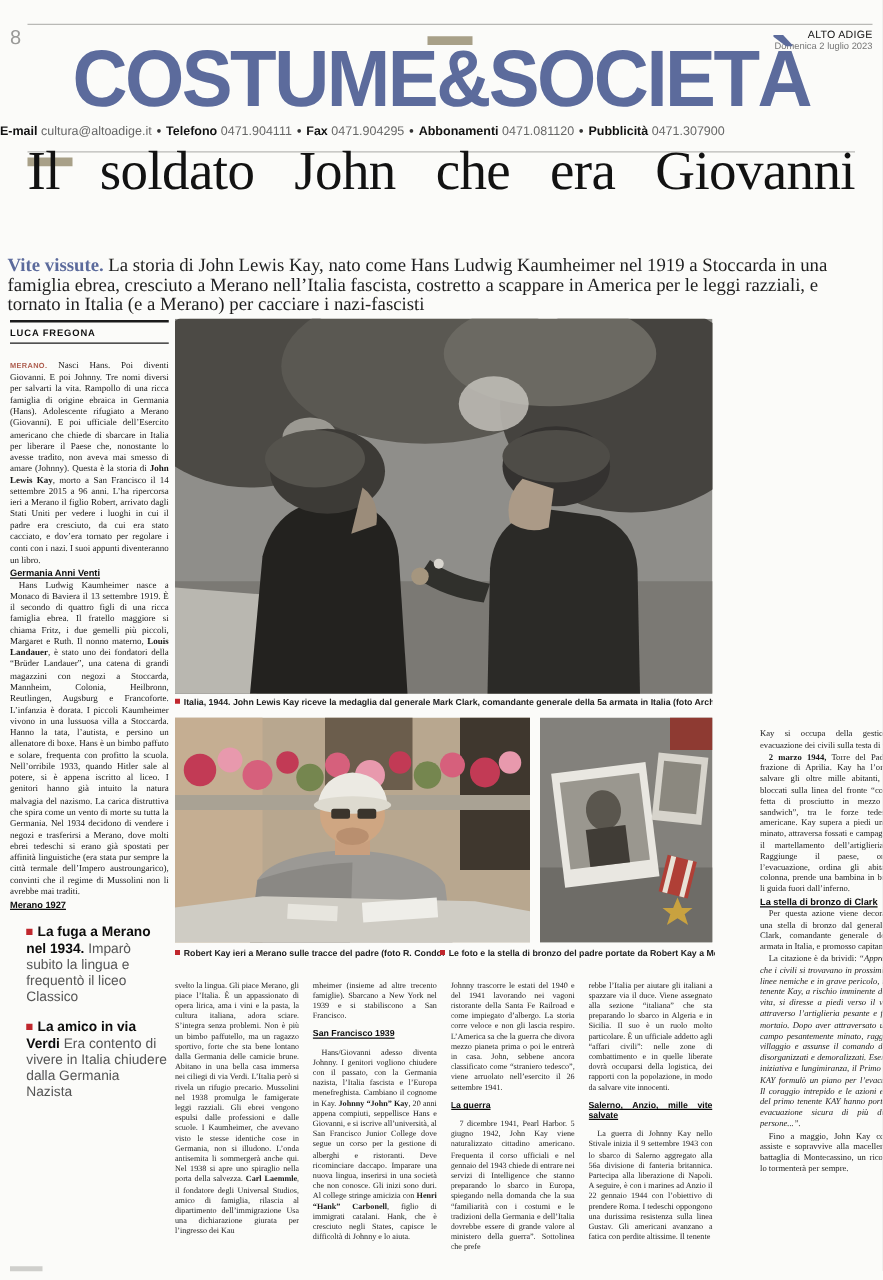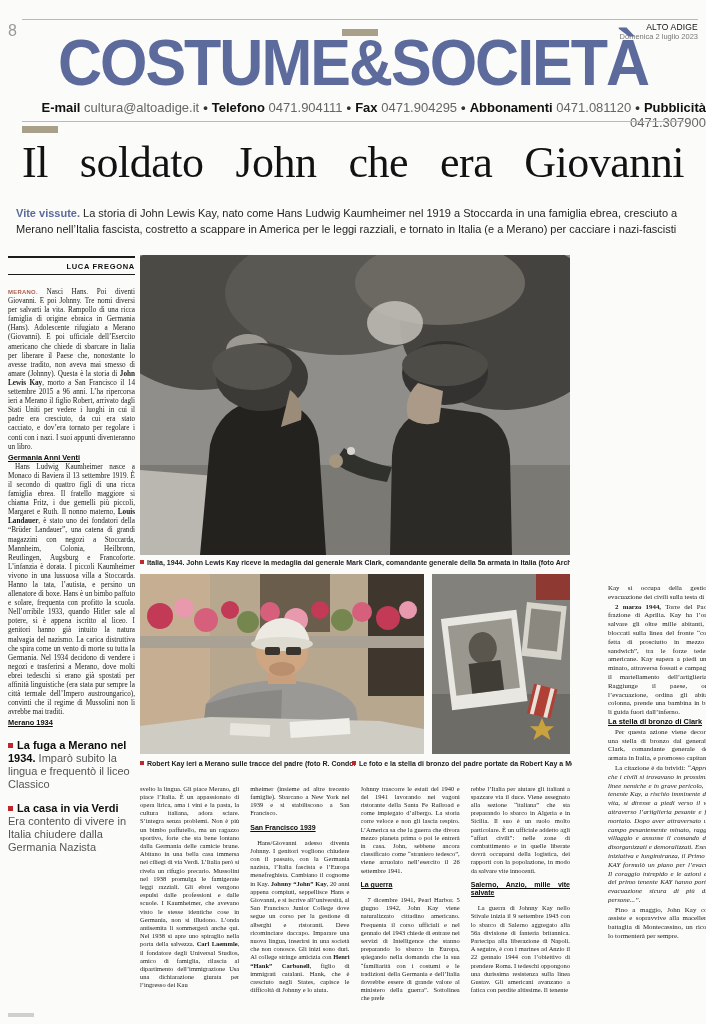--- a/index.html
+++ b/index.html
@@ -9,50 +9,50 @@
   .sans{font-family:"Liberation Sans",sans-serif;}
 
   
   .top-rule{left:22px;top:19px;width:676px;height:1px;background:#b9b9b6;}
   .page-num{left:8px;top:22px;font-size:16px;color:#9a9a98;}
   .brand{right:8px;top:22px;font-size:8.5px;font-weight:normal;color:#111;text-align:center;letter-spacing:.2px;}
   .issue-date{right:8px;top:32px;font-size:7.5px;color:#777;text-align:right;}
   .tan1{left:342px;top:29px;width:36px;height:7px;background:#a8a088;}
   .masthead{left:0;right:0;top:31px;text-align:center;font-weight:bold;font-size:61px;
             letter-spacing:-2px;color:#5c6b9c;line-height:1;transform:scaleY(1.05);transform-origin:center top;}
-  .contacts{left:0;right:0;top:100px;text-align:right;font-size:13px;color:#666;}
+  .contacts{left:0;right:0;top:100px;text-align:left;font-size:10px;color:#666;}
   .contacts b{color:#111;}
   .contacts .sep{margin:0 4px;color:#333;font-weight:bold;}
 
   
   .head-rule{left:22px;top:121px;width:662px;height:1px;background:#b9b9b6;}
   .tan2{left:22px;top:126px;width:36px;height:7px;background:#a8a088;}
-  .headline{left:22px;top:139px;width:662px;font-size:44px;letter-spacing:-.5px;color:#121212;
+  .headline{left:22px;top:113px;width:662px;font-size:44px;letter-spacing:-.5px;color:#121212;
             line-height:1.1;text-align:justify;text-align-last:justify;white-space:nowrap;}
-  .standfirst{left:16px;top:206px;width:664px;font-family:Liberation Sans, sans-serif;
-              font-size:11px;line-height:15.5px;color:#1f1f1f;}
+  .standfirst{left:6px;top:206px;width:664px;font-family:Liberation Serif, serif;
+              font-size:15px;line-height:15.5px;color:#1f1f1f;}
   .kicker{color:#5c6b9c;font-weight:bold;}
 
   
   .byline-box{left:8px;top:256px;width:127px;border-top:2px solid #1b1b1b;border-bottom:1px solid #1b1b1b;
-              padding:4px 0 3px;text-align:right;font-weight:bold;font-size:7.5px;letter-spacing:.7px;color:#111;}
+              padding:4px 0 3px;text-align:left;font-weight:bold;font-size:7.5px;letter-spacing:.7px;color:#111;}
 
   
   .bodytxt{text-align:justify;}
   .bodytxt p{margin:0 0 1px;}
   .indent{text-indent:7px;}
   .subhead{font-family:"Liberation Sans",sans-serif;font-weight:bold;font-size:7.4px;
            margin:5px 0 2px;text-indent:0;color:#0d0d0d;text-decoration:underline;}
   .dateline{font-weight:bold;font-size:.82em;color:#ad5c4d;letter-spacing:.3px;}
 
   .col1{left:8px;top:288px;width:127px;height:730px;font-size:7.2px;line-height:9.1px;overflow:hidden;}
 
   
   .pq{font-family:"Liberation Sans",sans-serif;font-size:11px;line-height:13px;margin-top:11px;
-      text-align:left;text-indent:0;}
+      text-align:left;text-indent:0;margin-left:13px;}
   .pq b{color:#0c0c0c;}
   .pq .rest{color:#555;}
   .sqbullet{display:inline-block;width:5px;height:5px;background:#c0272d;margin-right:4px;vertical-align:1px;}
 
   
   .photo-main{left:140px;top:255px;width:430px;height:300px;}
   .photo-robert{left:140px;top:574px;width:284px;height:180px;}
   .photo-medal{left:432px;top:574px;width:138px;height:180px;}
   .caption{font-family:"Liberation Sans",sans-serif;font-weight:bold;font-size:7px;color:#222;line-height:9px;}
   .cap-main{left:140px;top:558px;width:430px;white-space:nowrap;overflow:hidden;}
@@ -101,27 +101,27 @@
   </div>
 
   <div class="abs byline-box sans">
     <span>LUCA FREGONA</span>
   </div>
 
   <div class="abs col1 bodytxt">
     <p><span class="dateline sans">MERANO.</span><span> Nasci Hans. Poi diventi Giovanni. E poi Johnny. Tre nomi diversi per salvarti la vita. Rampollo di una ricca famiglia di origine ebraica in Germania (Hans). Adolescente rifugiato a Merano (Giovanni). E poi ufficiale dell’Esercito americano che chiede di sbarcare in Italia per liberare il Paese che, nonostante lo avesse tradito, non aveva mai smesso di amare (Johnny). Questa è la storia di </span><b>John Lewis Kay</b><span>, morto a San Francisco il 14 settembre 2015 a 96 anni. L’ha ripercorsa ieri a Merano il figlio Robert, arrivato dagli Stati Uniti per vedere i luoghi in cui il padre era cresciuto, da cui era stato cacciato, e dov’era tornato per regolare i conti con i nazi. I suoi appunti diventeranno un libro.</span></p>
     <p class="subhead">Germania Anni Venti</p>
     <p class="indent"><span>Hans Ludwig Kaumheimer nasce a Monaco di Baviera il 13 settembre 1919. È il secondo di quattro figli di una ricca famiglia ebrea. Il fratello maggiore si chiama Fritz, i due gemelli più piccoli, Margaret e Ruth. Il nonno materno, </span><b>Louis Landauer</b><span>, è stato uno dei fondatori della “Brüder Landauer”, una catena di grandi magazzini con negozi a Stoccarda, Mannheim, Colonia, Heilbronn, Reutlingen, Augsburg e Francoforte. L’infanzia è dorata. I piccoli Kaumheimer vivono in una lussuosa villa a Stoccarda. Hanno la tata, l’autista, e persino un allenatore di boxe. Hans è un bimbo paffuto e solare, frequenta con profitto la scuola. Nell’orribile 1933, quando Hitler sale al potere, si è appena iscritto al liceo. I genitori hanno già intuito la natura malvagia del nazismo. La carica distruttiva che spira come un vento di morte su tutta la Germania. Nel 1934 decidono di vendere i negozi e trasferirsi a Merano, dove molti ebrei tedeschi si erano già spostati per affinità linguistiche (era stata pur sempre la città termale dell’Impero austroungarico), convinti che il regime di Mussolini non li avrebbe mai traditi.</span></p>
-    <p class="subhead">Merano 1934</p>
+    <p class="subhead">Merano 1927</p>
 
     <div class="pq">
       <span class="sqbullet"></span><b>La fuga a Merano nel 1934.</b><span class="rest"> Imparò subito la lingua e frequentò il liceo Classico</span>
     </div>
     <div class="pq">
-      <span class="sqbullet"></span><b>La casa in via Verdi</b><span class="rest"> Era contento di vivere in Italia chiudere dalla Germania Nazista</span>
+      <span class="sqbullet"></span><b>La amico in via Verdi</b><span class="rest"> Era contento di vivere in Italia chiudere dalla Germania Nazista</span>
     </div>
   </div>
 
   <svg class="abs photo-main" viewBox="0 0 430 300" preserveAspectRatio="none">
     <rect width="430" height="300" fill="#8f8e8a"></rect>
     <ellipse cx="60" cy="60" rx="95" ry="75" fill="#4c4a45"></ellipse>
     <ellipse cx="200" cy="38" rx="115" ry="62" fill="#5a5852"></ellipse>
     <ellipse cx="365" cy="70" rx="105" ry="85" fill="#45433f"></ellipse>
     <ellipse cx="300" cy="28" rx="85" ry="42" fill="#6b6962"></ellipse>
     <ellipse cx="255" cy="68" rx="28" ry="22" fill="#c9c7c0" opacity="0.8"></ellipse>

